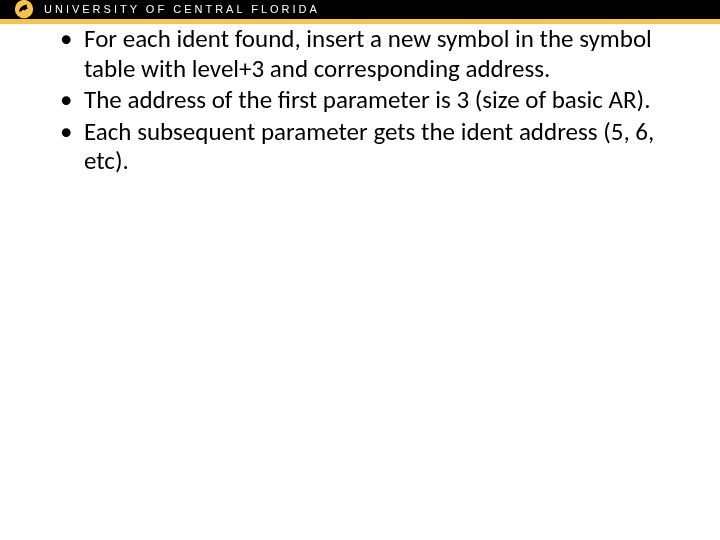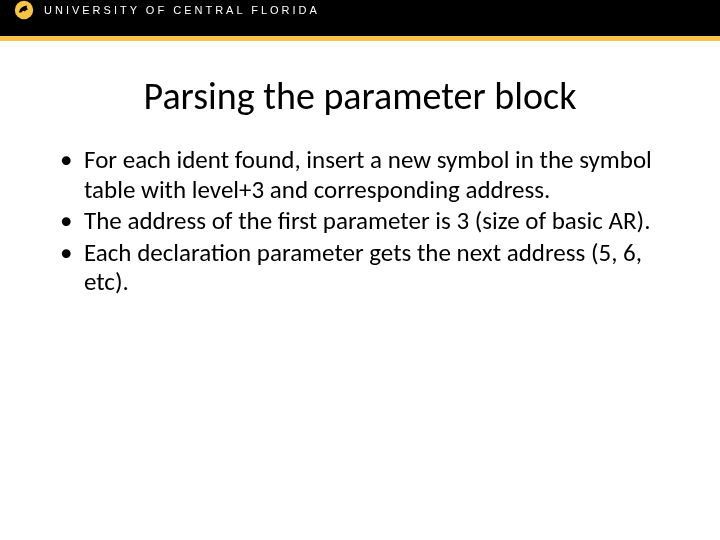--- a/index.html
+++ b/index.html
@@ -5,24 +5,24 @@
   * { margin: 0; padding: 0; box-sizing: border-box; }
   html, body { width: 720px; height: 540px; overflow: hidden; background: #fff; font-family: Calibri, "Segoe UI", Arial, sans-serif; }
   .slide {
     width: 720px;
     height: 540px;
     position: relative;
     background: #fff;
   }
   .header-bar {
     width: 100%;
-    height: 36px;
+    height: 19px;
     background: #000;
     display: flex;
-    align-items: flex-start;
+    align-items: flex-end;
     padding-left: 14px;
   }
   .logo-badge {
     display: inline-flex;
     align-items: center;
     gap: 10px;
   }
   .pegasus {
     width: 20px;
     height: 20px;
@@ -84,23 +84,22 @@
         <svg viewBox="0 0 24 24" width="20" height="20">
           <circle cx="12" cy="12" r="11" fill="#f7c448"></circle>
           <path d="M6 15 C7 9 12 7 16 7 C15 9 15 10 17 11 C15 12 14 12 13 14 C12 12 10 13 9 15 Z" fill="#000"></path>
         </svg>
       </span>
       <span class="univ-name">UNIVERSITY OF CENTRAL FLORIDA</span>
     </span>
   </div>
   <div class="gold-rule"></div>
 
-  <h1 class="title">Parsing the parameter block</h1>
 
   <div class="body">
     <ul class="bullets">
       <li>For each ident found, insert a new symbol in the symbol table with level+3 and corresponding address.</li>
       <li>The address of the first parameter is 3 (size of basic AR).</li>
-      <li>Each declaration parameter gets the next address (5, 6, etc).</li>
+      <li>Each subsequent parameter gets the ident address (5, 6, etc).</li>
     </ul>
   </div>
 
 </div>
 
 </body></html>

